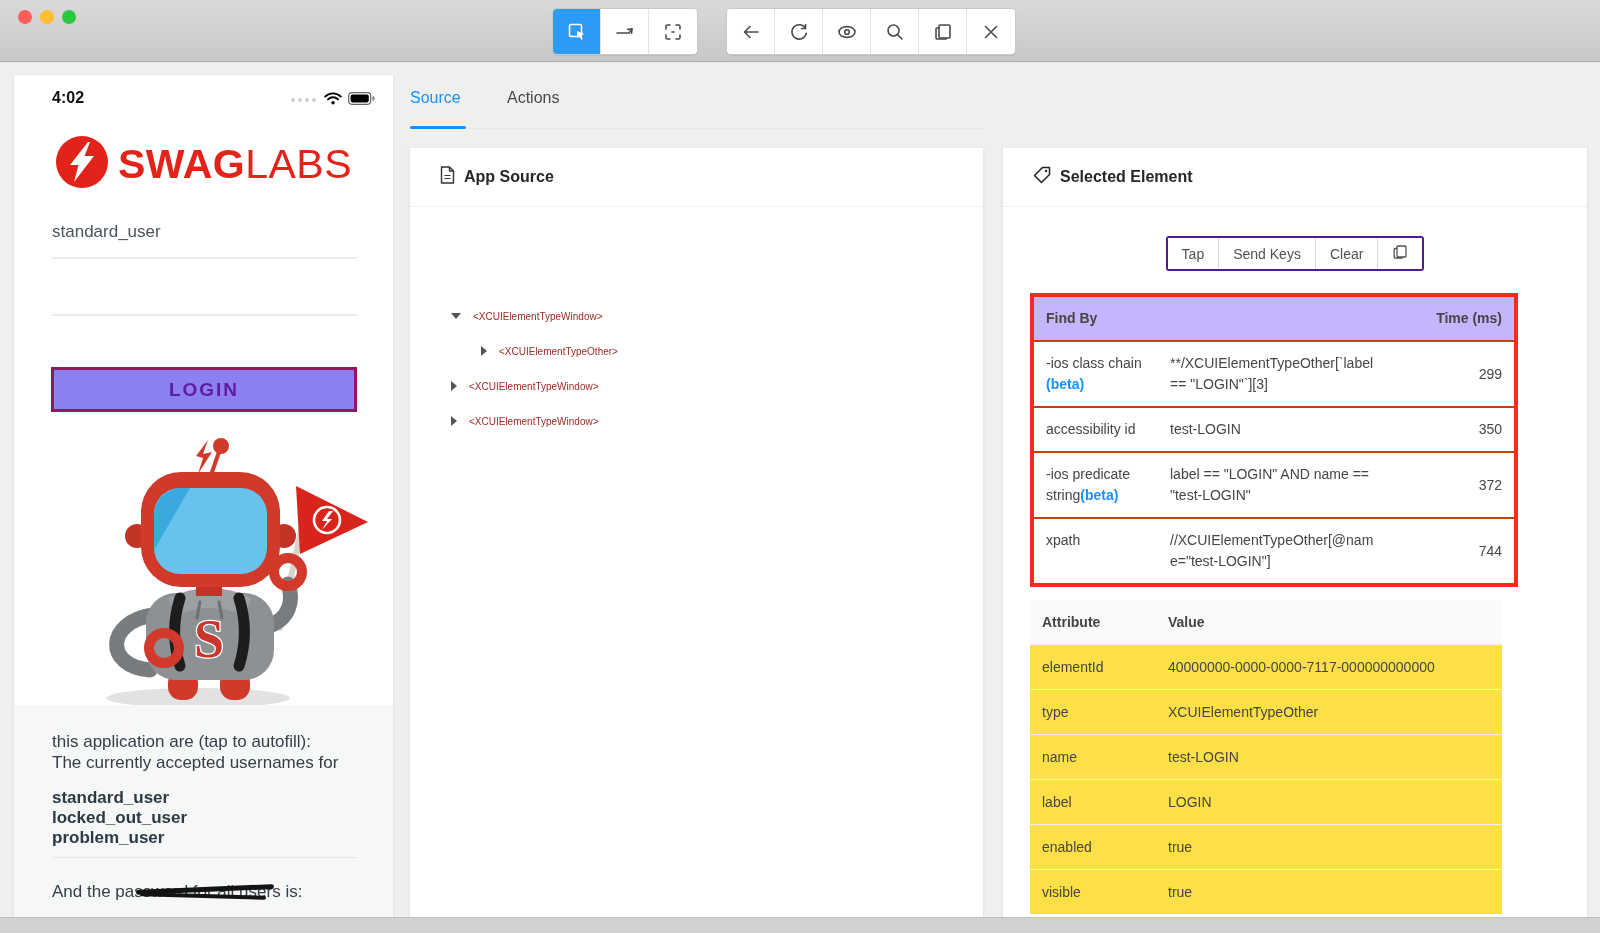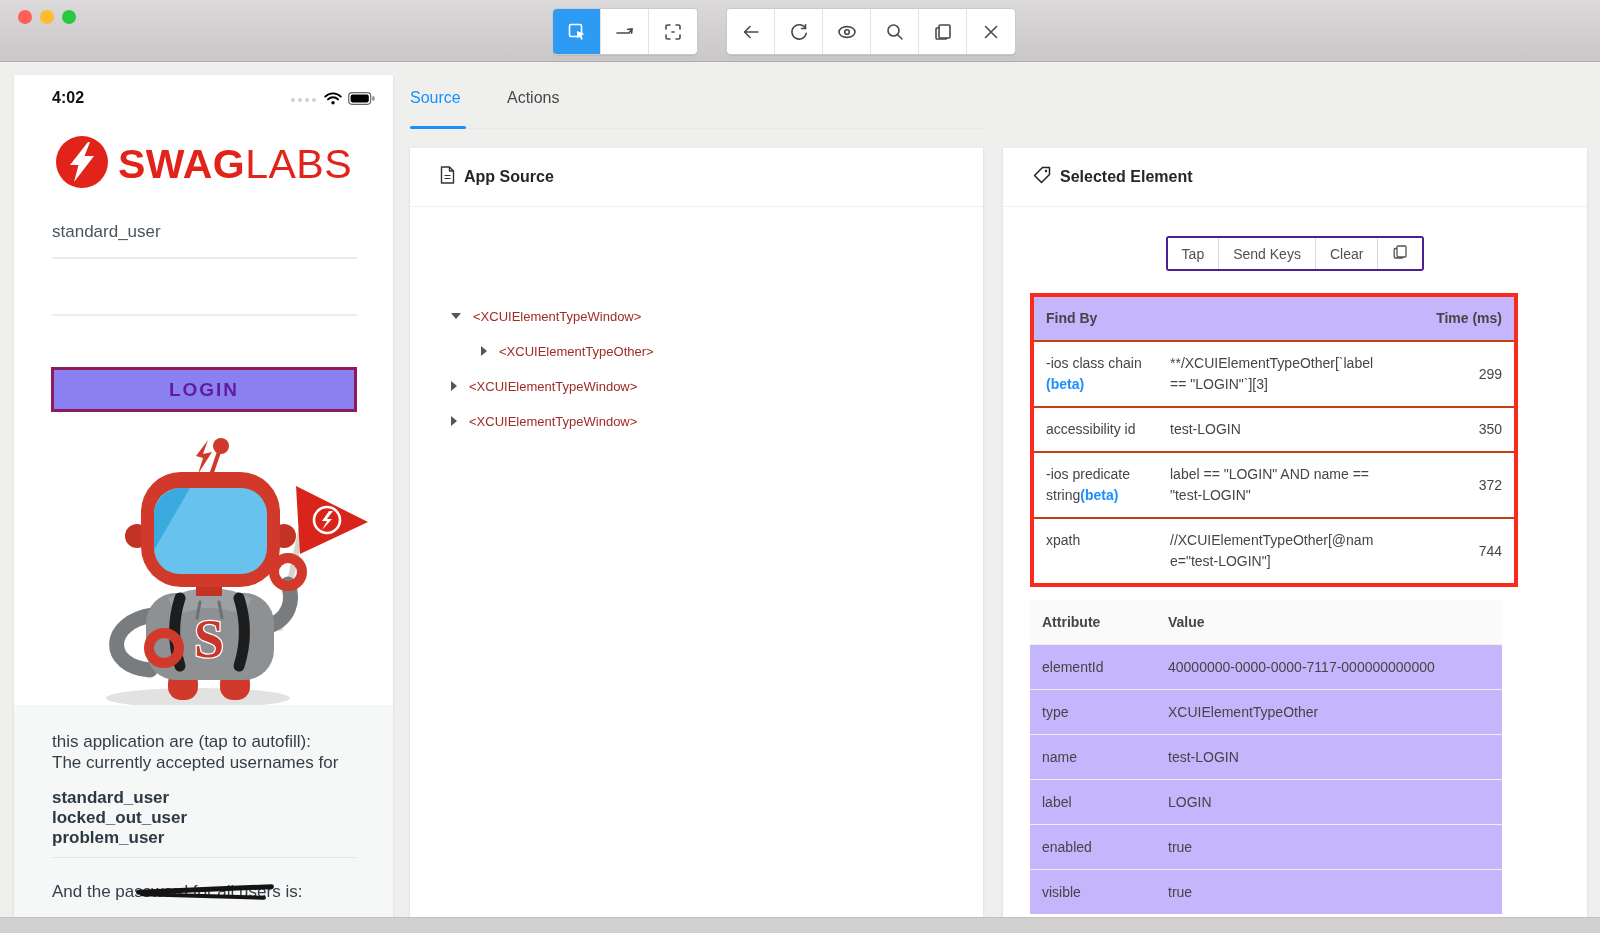--- a/index.html
+++ b/index.html
@@ -74,21 +74,21 @@
   .source-card { left:410px; top:86px; width:573px; height:769px; }
   .card-header { position:absolute; left:0; top:0; width:100%; height:59px; border-bottom:1px solid #f0f0f0;
     display:flex; align-items:center; padding-left:30px; gap:9px; }
   .card-title { font-size:16px; font-weight:600; color:#262626; }
 
   .tree { position:absolute; left:0; top:76px; width:100%; }
   .tree-row { position:absolute; height:24px; display:flex; align-items:center; gap:12px; cursor:pointer; }
   .caret { width:0; height:0; display:inline-block; }
   .caret.expanded { border-left:5px solid transparent; border-right:5px solid transparent; border-top:6px solid #555; }
   .caret.collapsed { border-top:5px solid transparent; border-bottom:5px solid transparent; border-left:6px solid #555; }
-  .tree-label { font-size:13px; color:#a02c26; }
+  .tree-label { font-size:10px; color:#a02c26; }
 
   
   .element-card { left:1003px; top:86px; width:584px; height:769px; }
 
   .action-row { position:absolute; left:0; top:88px; width:100%; display:flex; justify-content:center; }
   .btn-group { display:flex; border:2px solid #4c1d95; border-radius:3px; overflow:hidden; background:#fff; }
   .ab { height:31px; display:flex; align-items:center; justify-content:center; padding:0 14px;
     font-size:14px; color:#515151; background:#fff; border-right:1px solid #d9d9d9; cursor:pointer; }
   .ab:last-child { border-right:none; }
 
@@ -96,21 +96,21 @@
   .ft-row { display:flex; border-top:2px solid #c2410c; }
   .ft-row.head { border-top:none; background:#c4b5fd; font-weight:bold; color:#262626; }
   .ft-cell { padding:11px 12px; font-size:14px; line-height:21px; color:#454545; }
   .c-findby { width:124px; }
   .c-selector { width:235px; word-break:break-all; }
   .c-time { flex:1; text-align:right; }
   .beta { color:#1890ff; font-weight:bold; }
   .ft-row .c-time { display:flex; align-items:center; justify-content:flex-end; }
   .ft-row.head .c-time { display:block; }
 
-  .attr-table { position:absolute; left:27px; top:452px; width:472px; background:#c4b5fd; }
+  .attr-table { position:absolute; left:27px; top:452px; width:472px; background:#fde047; }
   .at-row { display:flex; border-top:1px solid #f0f0f0; }
   .at-row.head { border-top:none; background:#fafafa; font-weight:bold; color:#262626; }
   .at-cell { padding:12px 12px; font-size:14px; line-height:20px; color:#454545; }
   .c-attr { width:126px; }
   .c-val { flex:1; }
 
   .icon-stroke { stroke:#4a4a4a; stroke-width:1.6; fill:none; stroke-linecap:round; stroke-linejoin:round; }
 </style>
 </head>
 <body>

